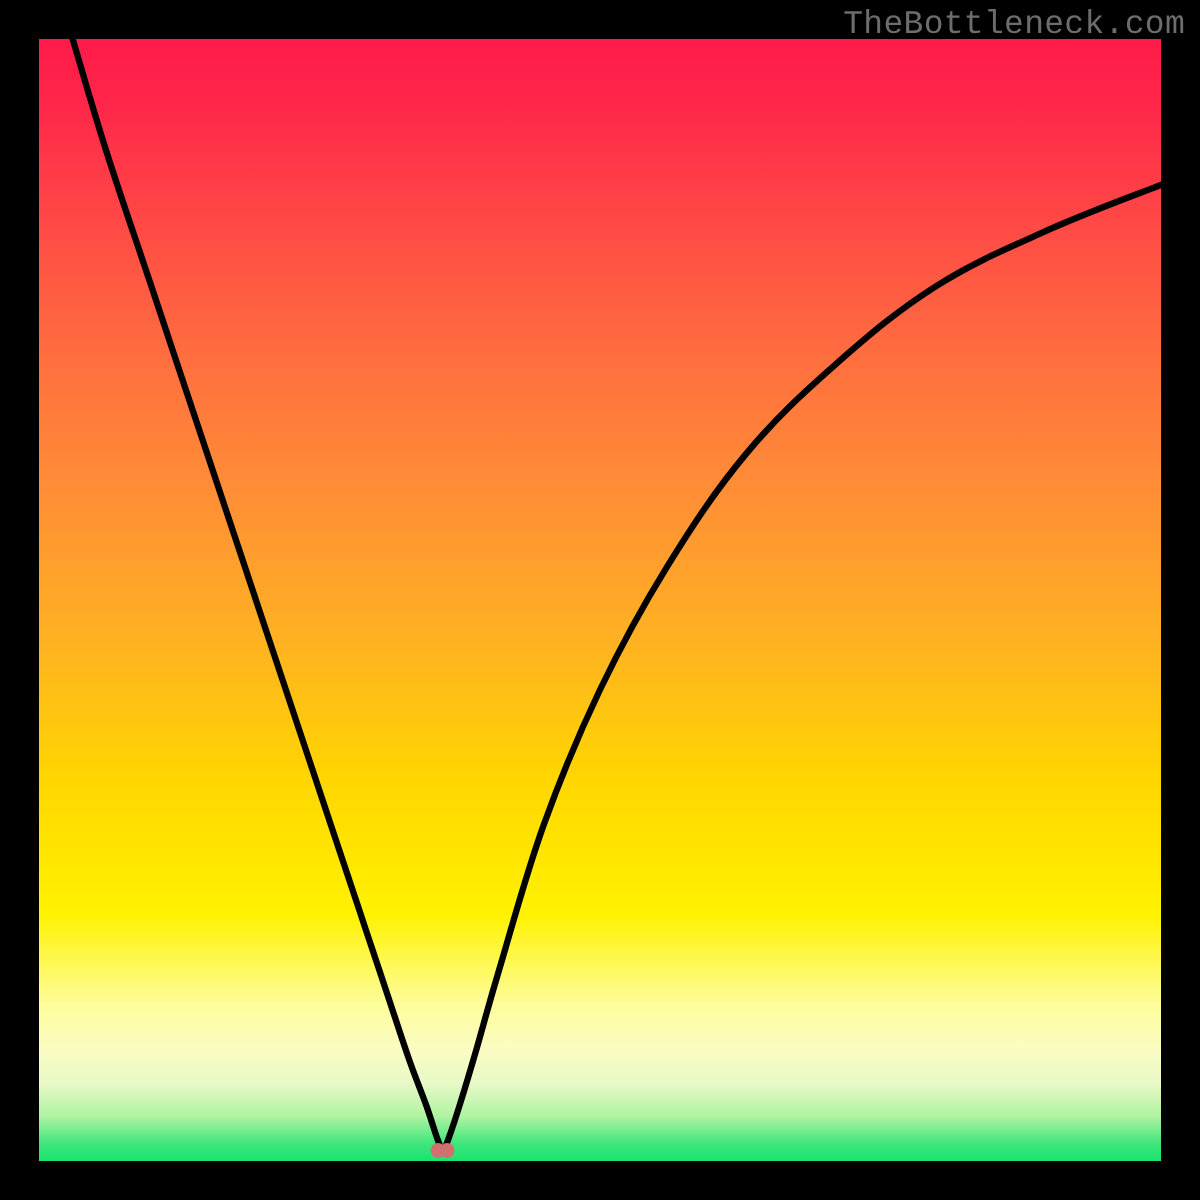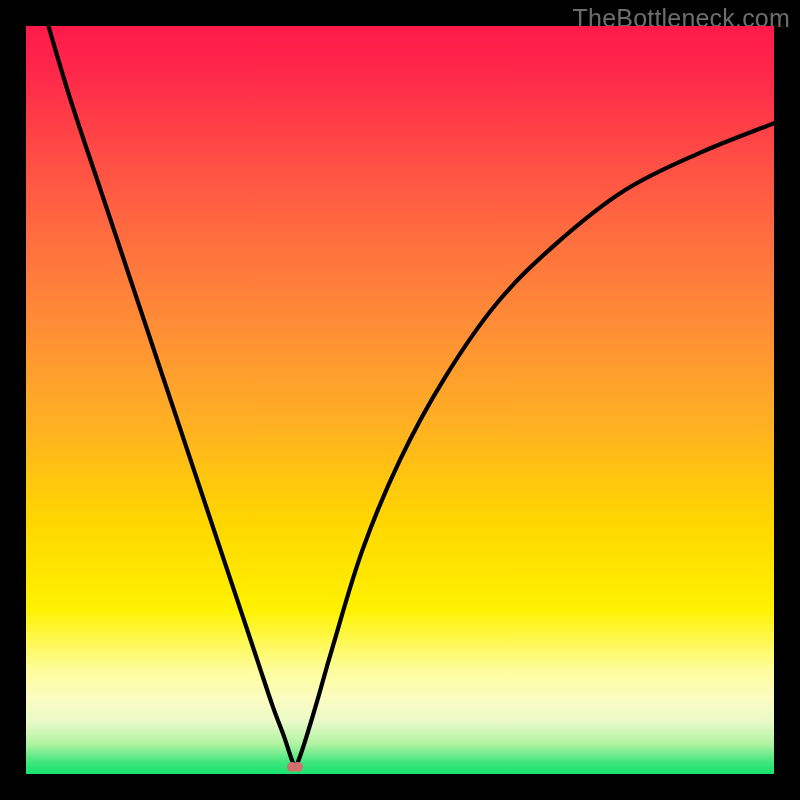--- a/index.html
+++ b/index.html
@@ -38,22 +38,22 @@
       #e9f9c7 93%,
       #b0f3a2 96%,
       #3de67c 98.5%,
       #18e36e 100%
     );
   }
   .watermark {
     position: absolute;
     top: 4px;
     right: 10px;
-    font-family: Liberation Sans, sans-serif;
-    font-size: 25px;
+    font-family: Liberation Mono, monospace;
+    font-size: 22px;
     color: #6d6d6d;
     letter-spacing: 0.2px;
     user-select: none;
   }
   svg.curve {
     position: absolute;
     left: 0;
     top: 0;
     width: 748px;
     height: 748px;

